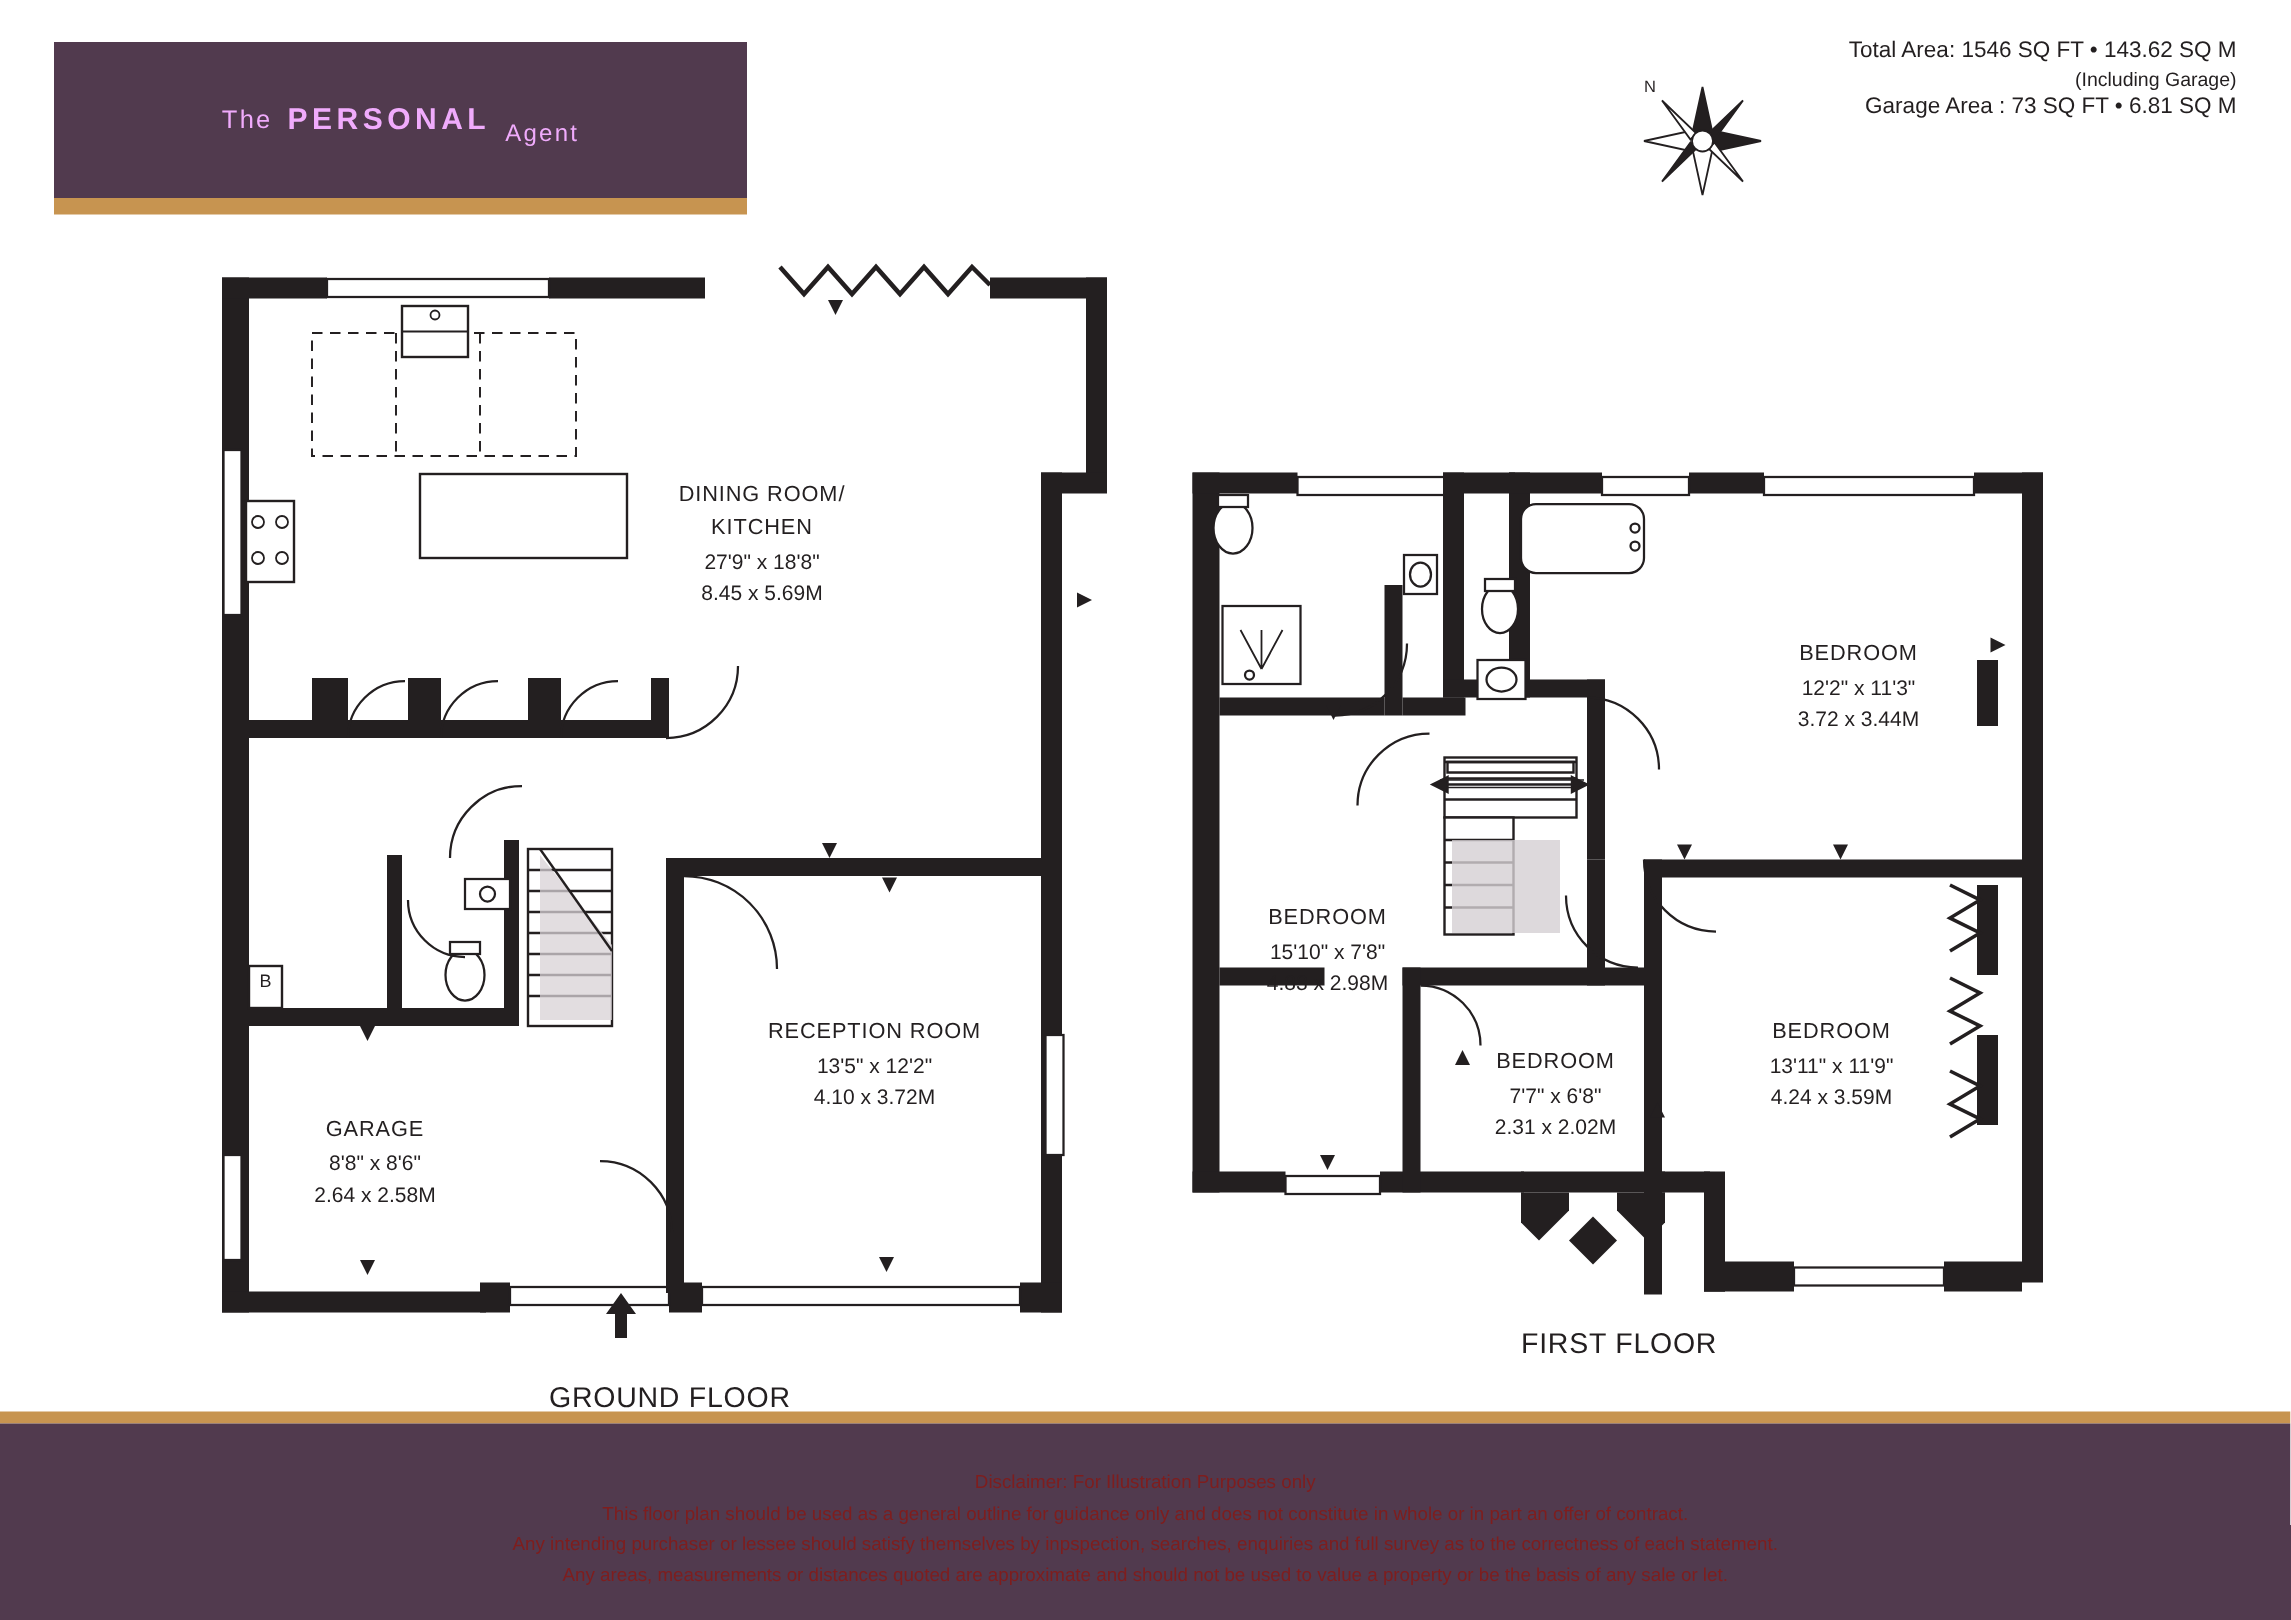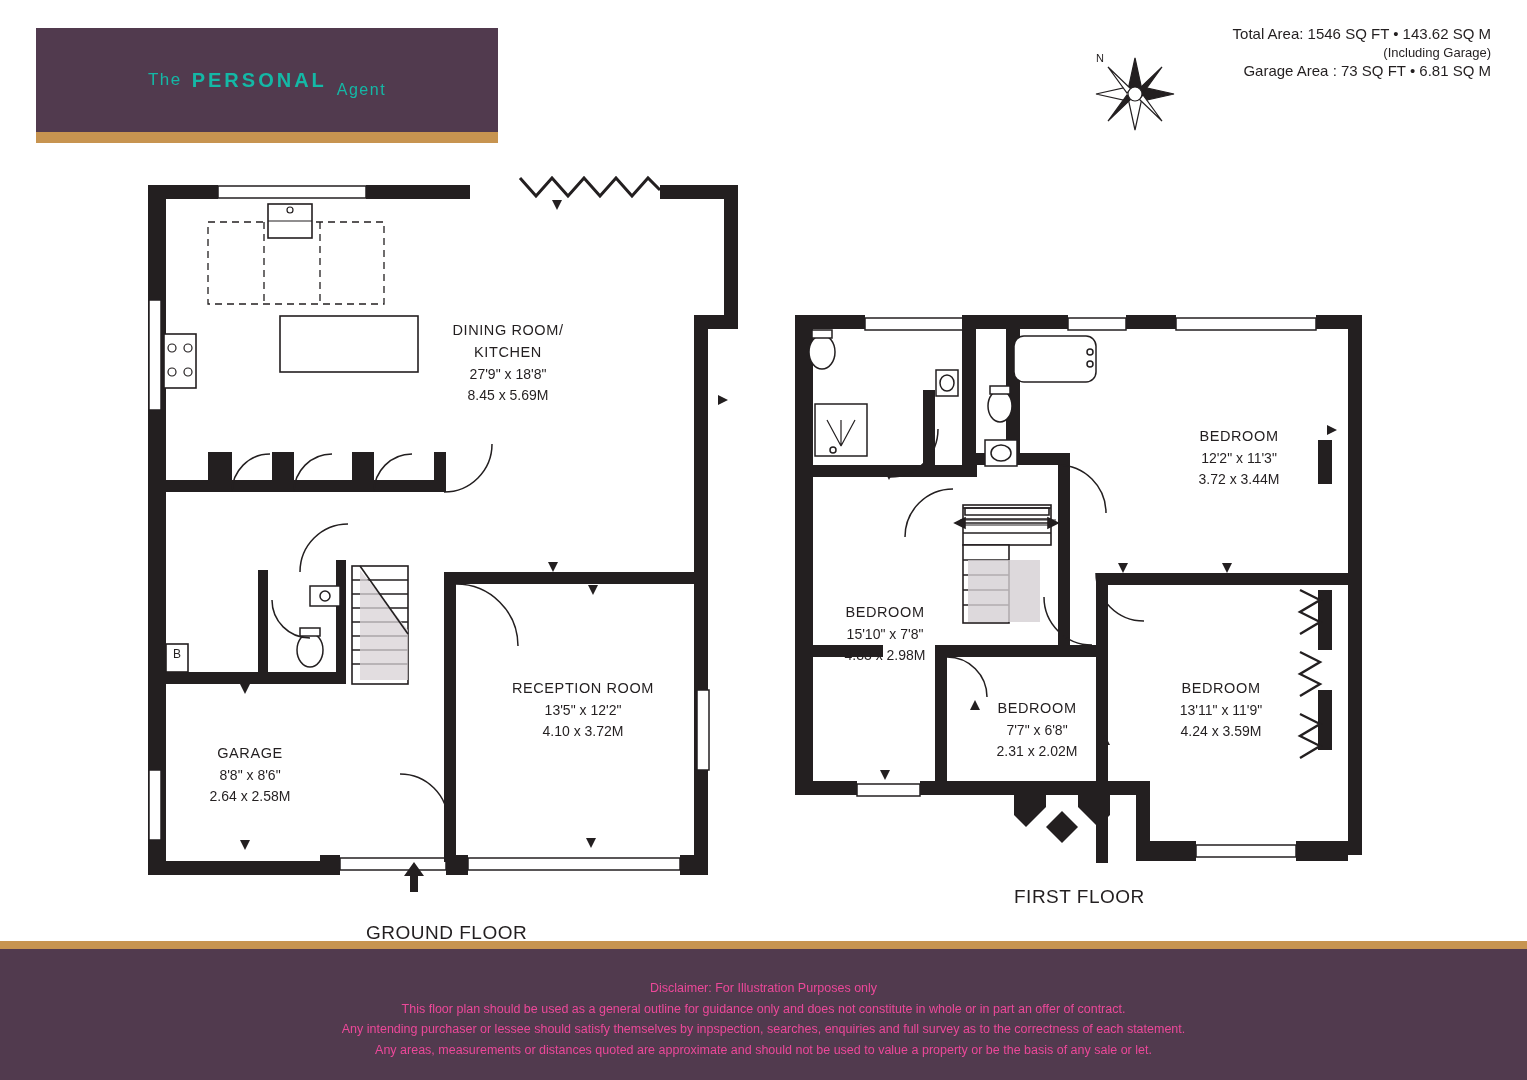--- a/index.html
+++ b/index.html
@@ -35,21 +35,21 @@
   }
   .brand-text {
     position: absolute;
     left: 0;
     top: 0;
     width: 462px;
     height: 104px;
     display: flex;
     align-items: center;
     justify-content: center;
-    color: #14b8a6;
+    color: #f0abfc;
     white-space: nowrap;
   }
   .brand-the {
     font-size: 17px;
     letter-spacing: 1.5px;
     margin-right: 10px;
   }
   .brand-personal {
     font-size: 20px;
     font-weight: bold;
@@ -149,21 +149,21 @@
     width: 1527px;
     height: 131px;
     background: #513a4e;
   }
   .footer-text {
     position: absolute;
     left: 0;
     top: 978px;
     width: 1527px;
     text-align: center;
-    color: #ec4899;
+    color: #7f1d1d;
     font-size: 12.5px;
     line-height: 1.65;
   }
 </style>
 </head>
 <body>
 
 <div class="brand-block">
   <div class="brand-text">
     <span class="brand-the">The</span>

